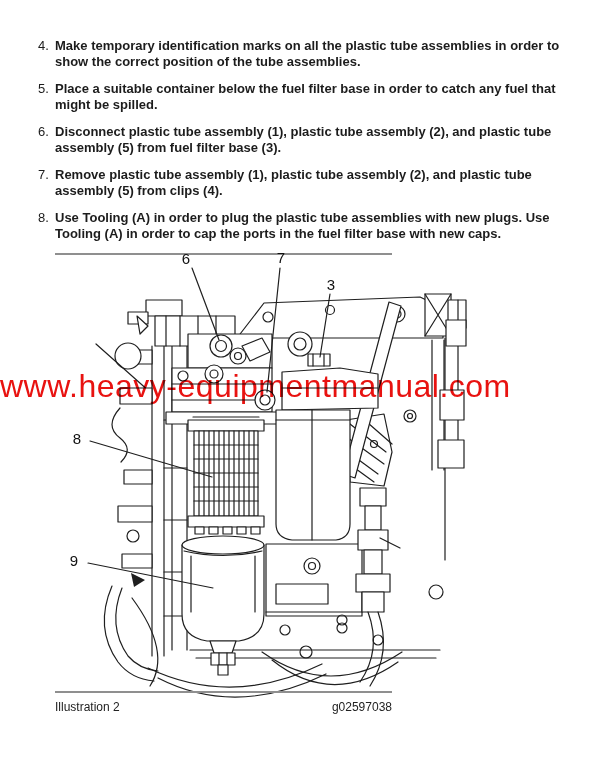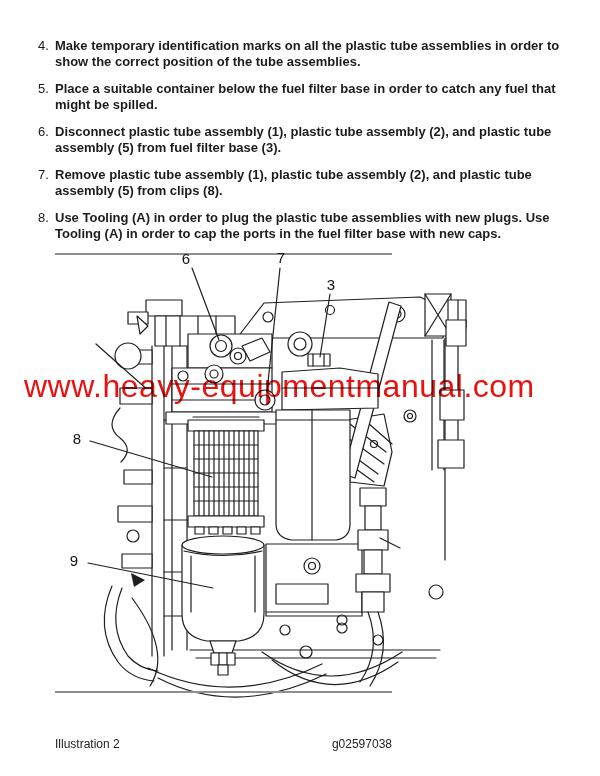--- a/index.html
+++ b/index.html
@@ -9,31 +9,31 @@
   }
   .instructions{padding-top:38px;}
   .ins-item{display:flex;margin:0 0 11px 38px;font-size:13px;line-height:16px;}
   .ins-num{flex:0 0 17px;}
   .ins-txt{width:512px;font-weight:bold;}
   .rule{height:0;border-top:2px solid #8f8f8f;}
   .rule-top{margin:6px 0 0 55px;width:337px;}
   .rule-bottom{position:absolute;top:691px;left:55px;width:337px;}
   .caption-row{
     position:absolute;top:700px;left:55px;width:337px;
-    display:flex;justify-content:space-between;font-size:12px;color:#222;margin-top:37px;
+    display:flex;justify-content:space-between;font-size:12px;color:#222;
   }
   .figure-svg{position:absolute;left:0;top:0;}
   .lw *{stroke:#1f1f1f;stroke-width:1.2;fill:none;stroke-linecap:round;stroke-linejoin:round;}
   .lw .wf{fill:#ffffff;}
   .lw .dk{fill:#1f1f1f;stroke:none;}
   .callout-text{font:15px "Liberation Sans",sans-serif;fill:#111;stroke:none;}
   .watermark{
     position:absolute;top:369px;left:0;width:508px;text-align:center;
     font-size:32px;letter-spacing:0.5px;line-height:34px;
-    mix-blend-mode:multiply;white-space:nowrap;margin-left:24px;
+    mix-blend-mode:multiply;white-space:nowrap;
   }
 </style>
 </head>
 <body>
 
 <div class="page">
 
   <div class="instructions">
     <div class="ins-item">
       <span class="ins-num">4.</span>
@@ -42,21 +42,21 @@
     <div class="ins-item">
       <span class="ins-num">5.</span>
       <span class="ins-txt">Place a suitable container below the fuel filter base in order to catch any fuel that might be spilled.</span>
     </div>
     <div class="ins-item">
       <span class="ins-num">6.</span>
       <span class="ins-txt">Disconnect plastic tube assembly (1), plastic tube assembly (2), and plastic tube assembly (5) from fuel filter base (3).</span>
     </div>
     <div class="ins-item">
       <span class="ins-num">7.</span>
-      <span class="ins-txt">Remove plastic tube assembly (1), plastic tube assembly (2), and plastic tube assembly (5) from clips (8).</span>
+      <span class="ins-txt">Remove plastic tube assembly (1), plastic tube assembly (2), and plastic tube assembly (5) from clips (4).</span>
     </div>
     <div class="ins-item">
       <span class="ins-num">8.</span>
       <span class="ins-txt">Use Tooling (A) in order to plug the plastic tube assemblies with new plugs. Use Tooling (A) in order to cap the ports in the fuel filter base with new caps.</span>
     </div>
   </div>
 
   <div class="rule rule-top"></div>
 
   <svg class="figure-svg" width="600" height="776" viewBox="0 0 600 776">

